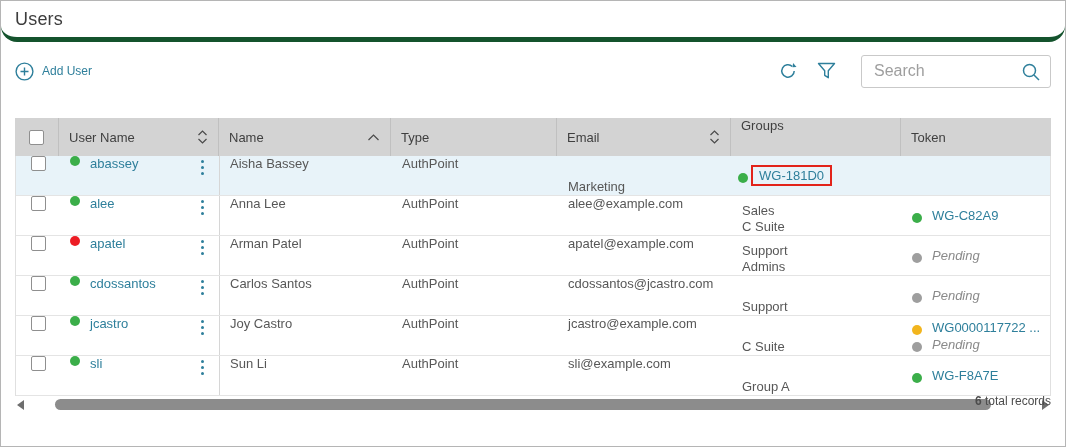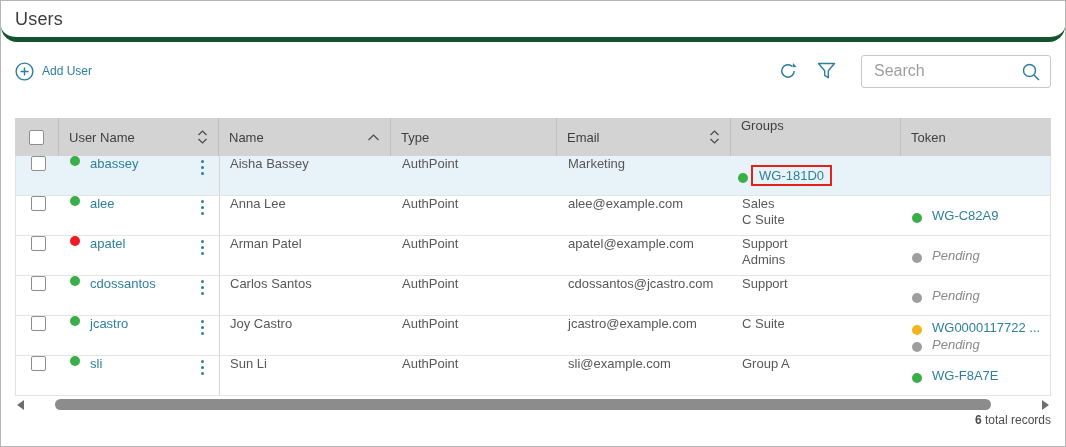--- a/index.html
+++ b/index.html
@@ -38,37 +38,37 @@
   .row { display:flex; height:40px; border-bottom:1px solid #e4e4e4; background:#fff; align-items:stretch; }
   .row.selected { background:#e8f3f9; }
   .cell { display:flex; align-items:flex-start; padding:0 10px; font-size:13px; color:#575757; }
   .cell.c-user { border-right:1px solid #d6d6d6; position:relative; }
   .checkbox { width:15px; height:15px; border:1px solid #8f8f8f; border-radius:2px; background:#fff; display:inline-block; cursor:pointer; }
   .dot { width:10px; height:10px; border-radius:50%; display:inline-block; flex:0 0 10px; }
   .link { color:#2e7f9b; text-decoration:none; cursor:pointer; }
   .c-user .link { margin-left:10px; }
   .kebab { margin-left:auto; display:flex; flex-direction:column; gap:3px; padding:4px 5px; cursor:pointer; }
   .kebab i { width:3px; height:3px; border-radius:50%; background:#2e7f9b; display:block; }
-  .c-groups { flex-direction:column; justify-content:flex-start; align-items:flex-start; line-height:16px; }
+  .c-groups { flex-direction:column; justify-content:flex-end; align-items:flex-start; line-height:16px; }
   .c-groups span:empty { display:none; }
   .c-token { flex-direction:column; justify-content:center; align-items:flex-start; gap:2px; }
   .tok { display:flex; align-items:flex-end; gap:10px; line-height:15px; }
   .tok .dot { width:10px; height:10px; }
   .pending { font-style:italic; color:#8a8a8a; }
   .redbox { display:inline-block; border:2px solid #e2231a; padding:1px 6px; margin:-3px 0 -3px -7px; }
 
   
   .hscroll { position:relative; margin:2px 14px 0 14px; height:13px; }
   .hs-arrow { position:absolute; top:2px; width:0; height:0; border-style:solid; cursor:pointer; }
   .hs-left  { left:2px;  border-width:5px 7px 5px 0; border-color:transparent #6e6e6e transparent transparent; }
   .hs-right { right:2px; border-width:5px 0 5px 7px; border-color:transparent transparent transparent #6e6e6e; }
   .hs-thumb { position:absolute; left:40px; top:1px; width:936px; height:11px; border-radius:6px; background:#8c8c8c; cursor:grab; }
 
   
-  .footer { position:absolute; right:14px; top:412px; font-size:12px; color:#4c4c4c; }
+  .footer { position:absolute; right:14px; top:393px; font-size:12px; color:#4c4c4c; }
   .footer b { font-weight:700; }
 
   svg { display:block; }
 </style>
 </head>
 <body>
 
 <div class="page">
 
   <div class="title-bar">

